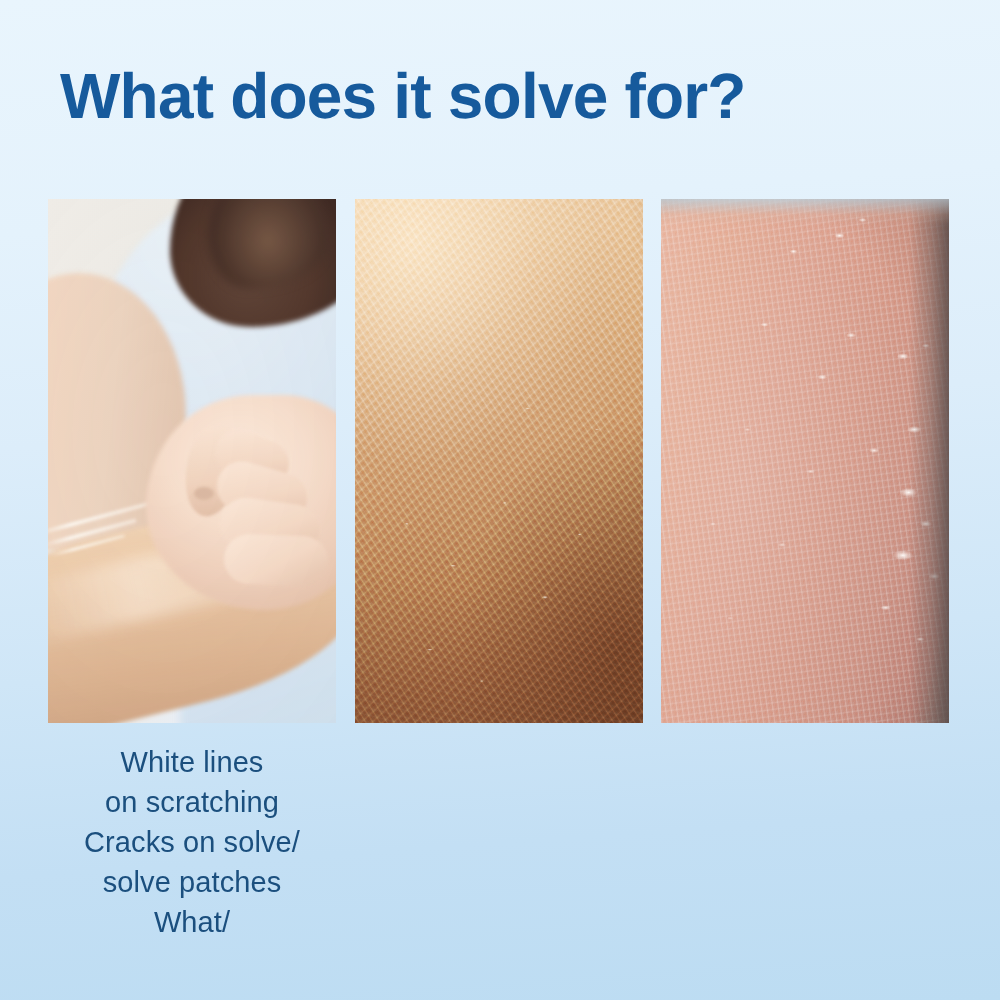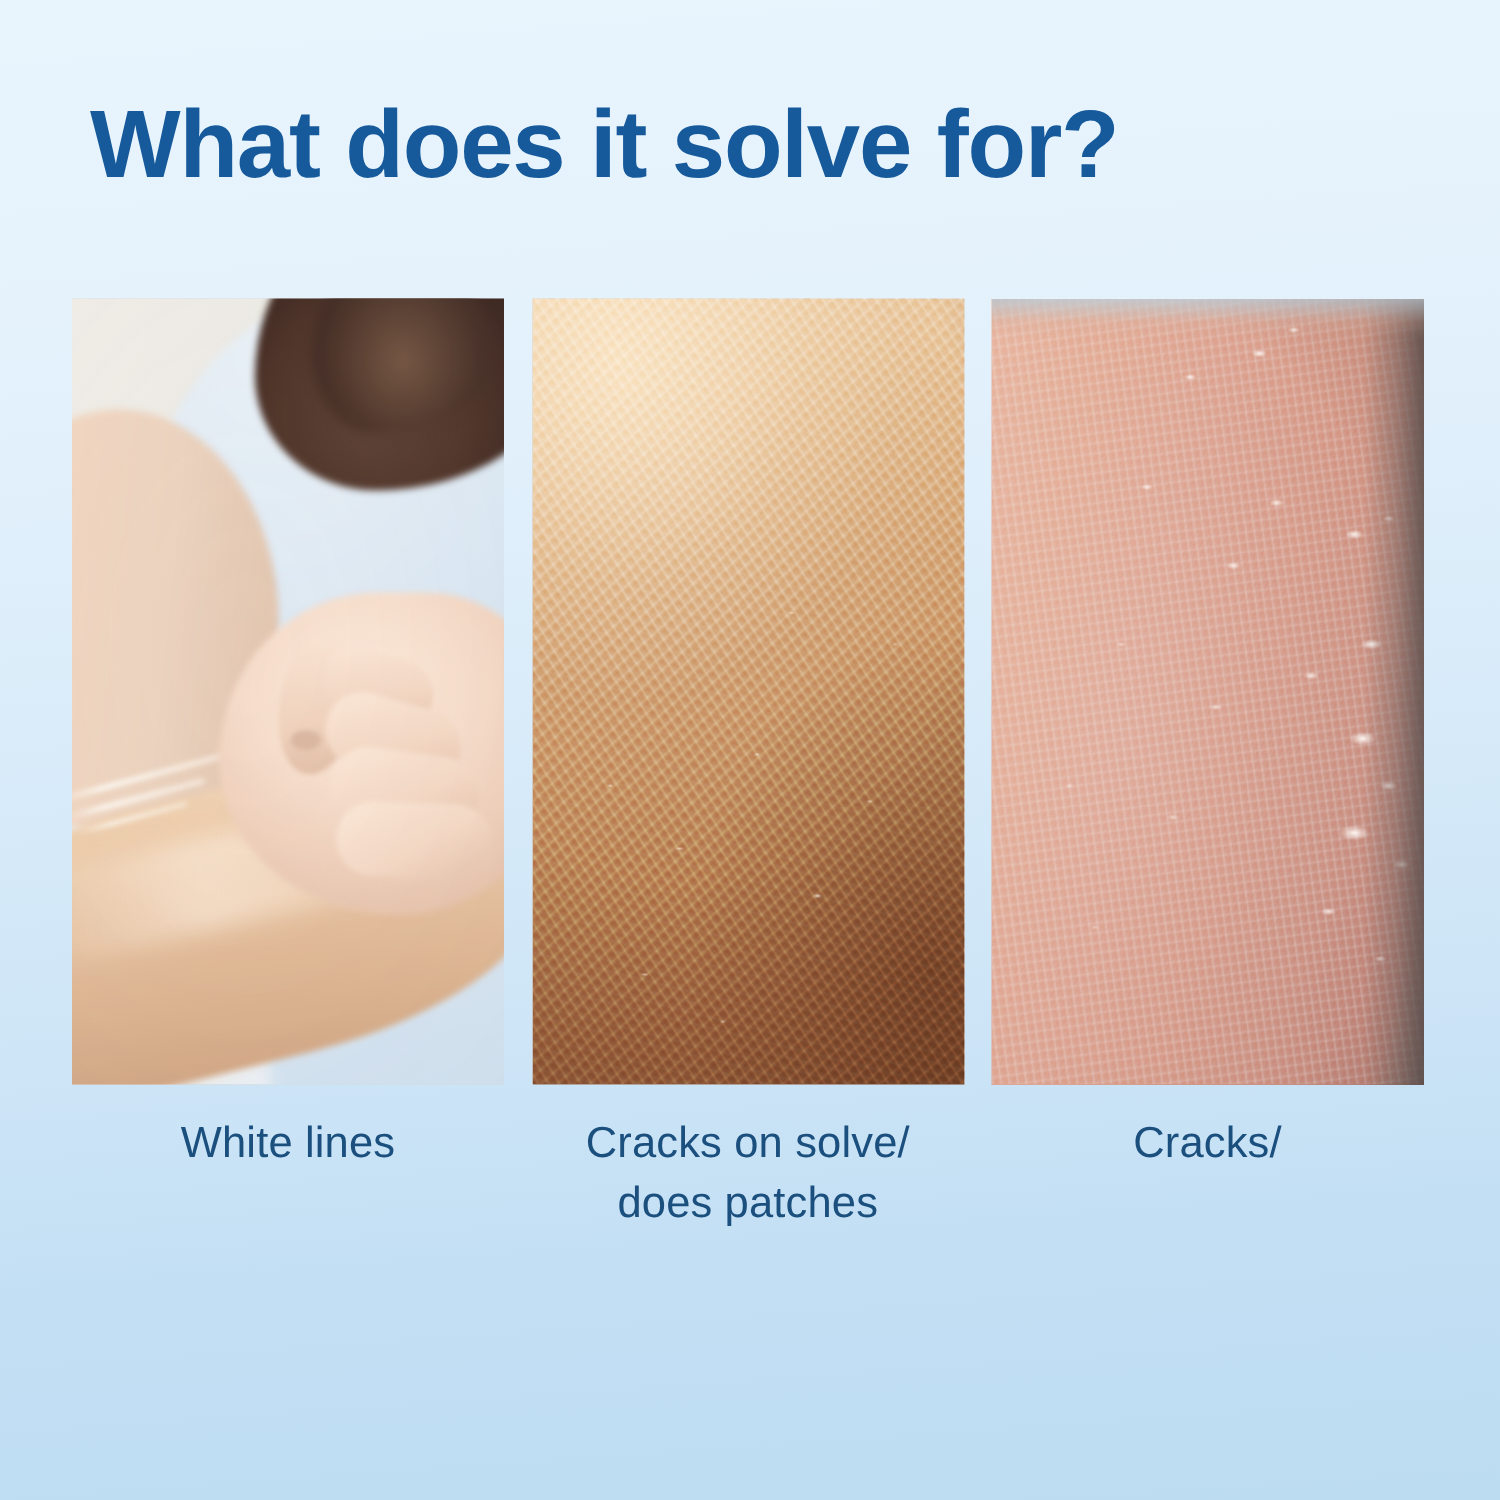--- a/index.html
+++ b/index.html
@@ -356,20 +356,21 @@
   }
 
   
   #captions {
     position: absolute;
     left: 48px;
     top: 742px;
     width: 901px;
     display: flex;
     justify-content: space-between;
+    flex-direction: column;
   }
   .caption {
     width: 288px;
     text-align: center;
     color: #1b4f7e;
     font-size: 29px;
     line-height: 40px;
     font-weight: 400;
     letter-spacing: 0.1px;
   }
@@ -431,23 +432,24 @@
         <div class="p3-top"></div>
         <div class="p3-vig"></div>
       </div>
     </div>
 
   </div>
 
   <div id="captions">
     <div class="caption">
       <span class="ln">White lines</span>
+      <span class="ln">on scratching</span>
     </div>
     <div class="caption">
       <span class="ln">Cracks on solve/</span>
-      <span class="ln">does patches</span>
+      <span class="ln">solve patches</span>
     </div>
     <div class="caption">
-      <span class="ln">Cracks/</span>
+      <span class="ln">What/</span>
     </div>
   </div>
 
 </div>
 
 </body></html>

